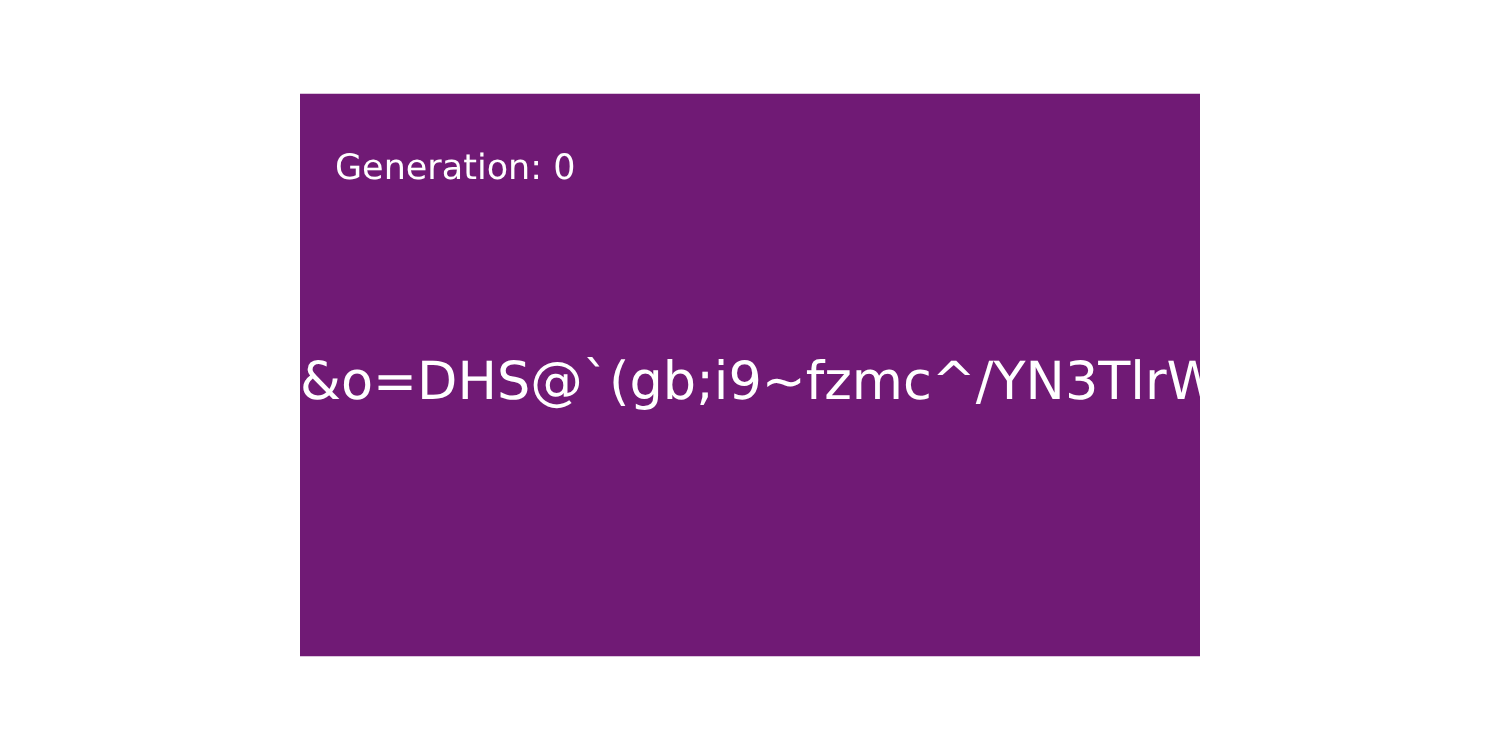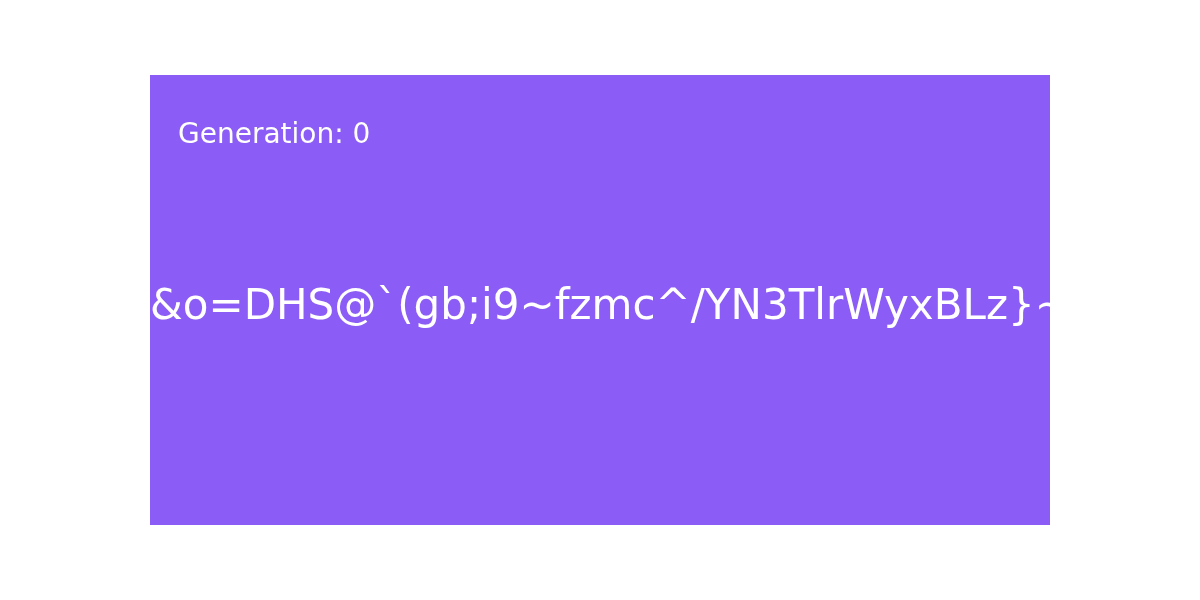--- a/index.html
+++ b/index.html
@@ -10,23 +10,23 @@
     body {
       width: 1200px;
       height: 600px;
       background: #ffffff;
       display: flex;
       align-items: center;
       justify-content: center;
       font-family: "DejaVu Sans", "Segoe UI", Arial, sans-serif;
     }
     .canvas {
-      width: 900px;
+      width: 720px;
       height: 450px;
-      background: #8b5cf6;
+      background: #701a75;
       position: relative;
       overflow: hidden;
     }
     .generation-label {
       position: absolute;
       top: 42px;
       left: 28px;
       color: #ffffff;
       font-size: 28px;
       font-weight: 400;

